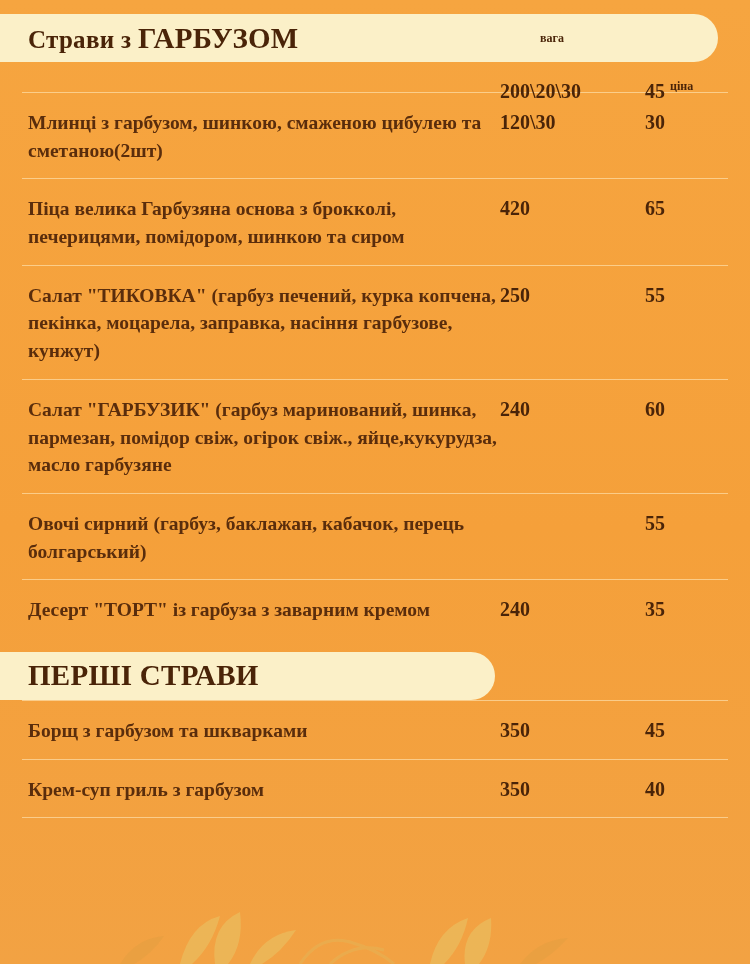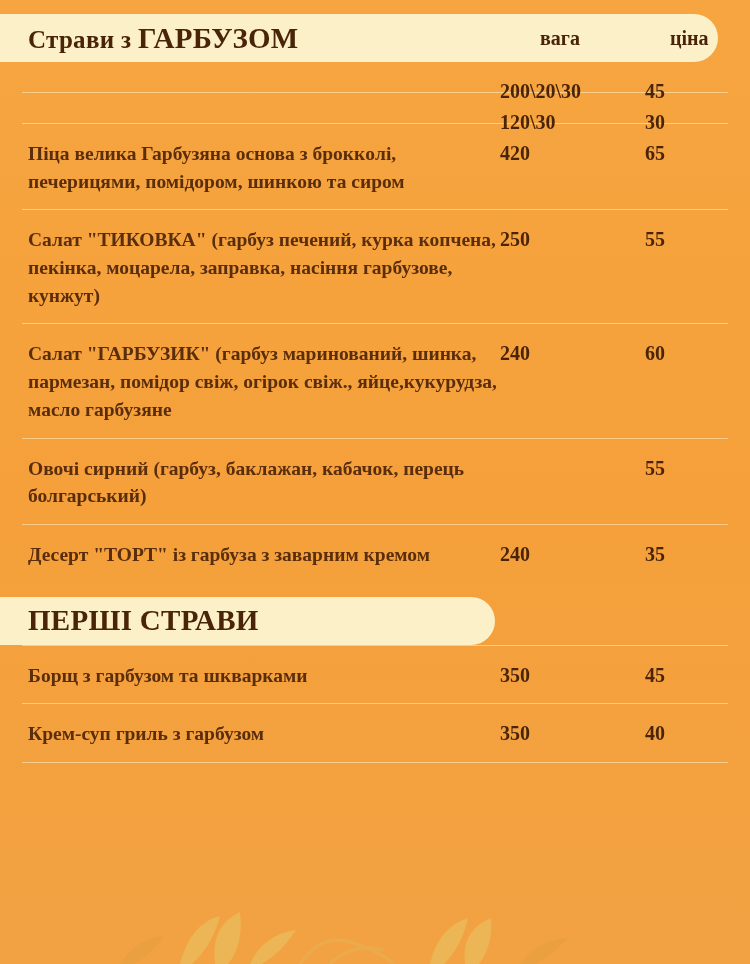--- a/index.html
+++ b/index.html
@@ -46,28 +46,28 @@
     font-weight: bold;
     letter-spacing: 0.3px;
     color: #4A2408;
     white-space: nowrap;
   }
   .section-title .big {
     font-size: 29px;
   }
   .col-weight-head, .col-price-head {
     position: absolute;
-    font-size: 20px;
+    font-size: 12px;
     font-weight: bold;
     color: #4A2408;
     top: 50%;
     transform: translateY(-50%);
   }
   .col-weight-head { left: 540px; }
-  .col-price-head  { left: 670px; }
+  .col-price-head  { left: 670px; margin-top: 48px; }
 
   .items {
     padding: 0;
     margin: 0;
     list-style: none;
   }
   .item {
     position: relative;
     display: block;
     padding: 16px 0 14px 28px;
@@ -120,20 +120,21 @@
     <div class="col-price-head">ціна</div>
   </div>
 
   <ul class="items">
     <li class="item">
       <span class="weight">200\20\30</span>
       <span class="price">45</span>
     </li>
     <li class="divider"></li>
     <li class="item">
+      <span class="name">Млинці з гарбузом, шинкою, смаженою цибулею та сметаною(2шт)</span>
       <span class="weight">120\30</span>
       <span class="price">30</span>
     </li>
     <li class="divider"></li>
     <li class="item">
       <span class="name">Піца велика Гарбузяна основа з броккoлі, печерицями, помідором, шинкою та сиром</span>
       <span class="weight">420</span>
       <span class="price">65</span>
     </li>
     <li class="divider"></li>

